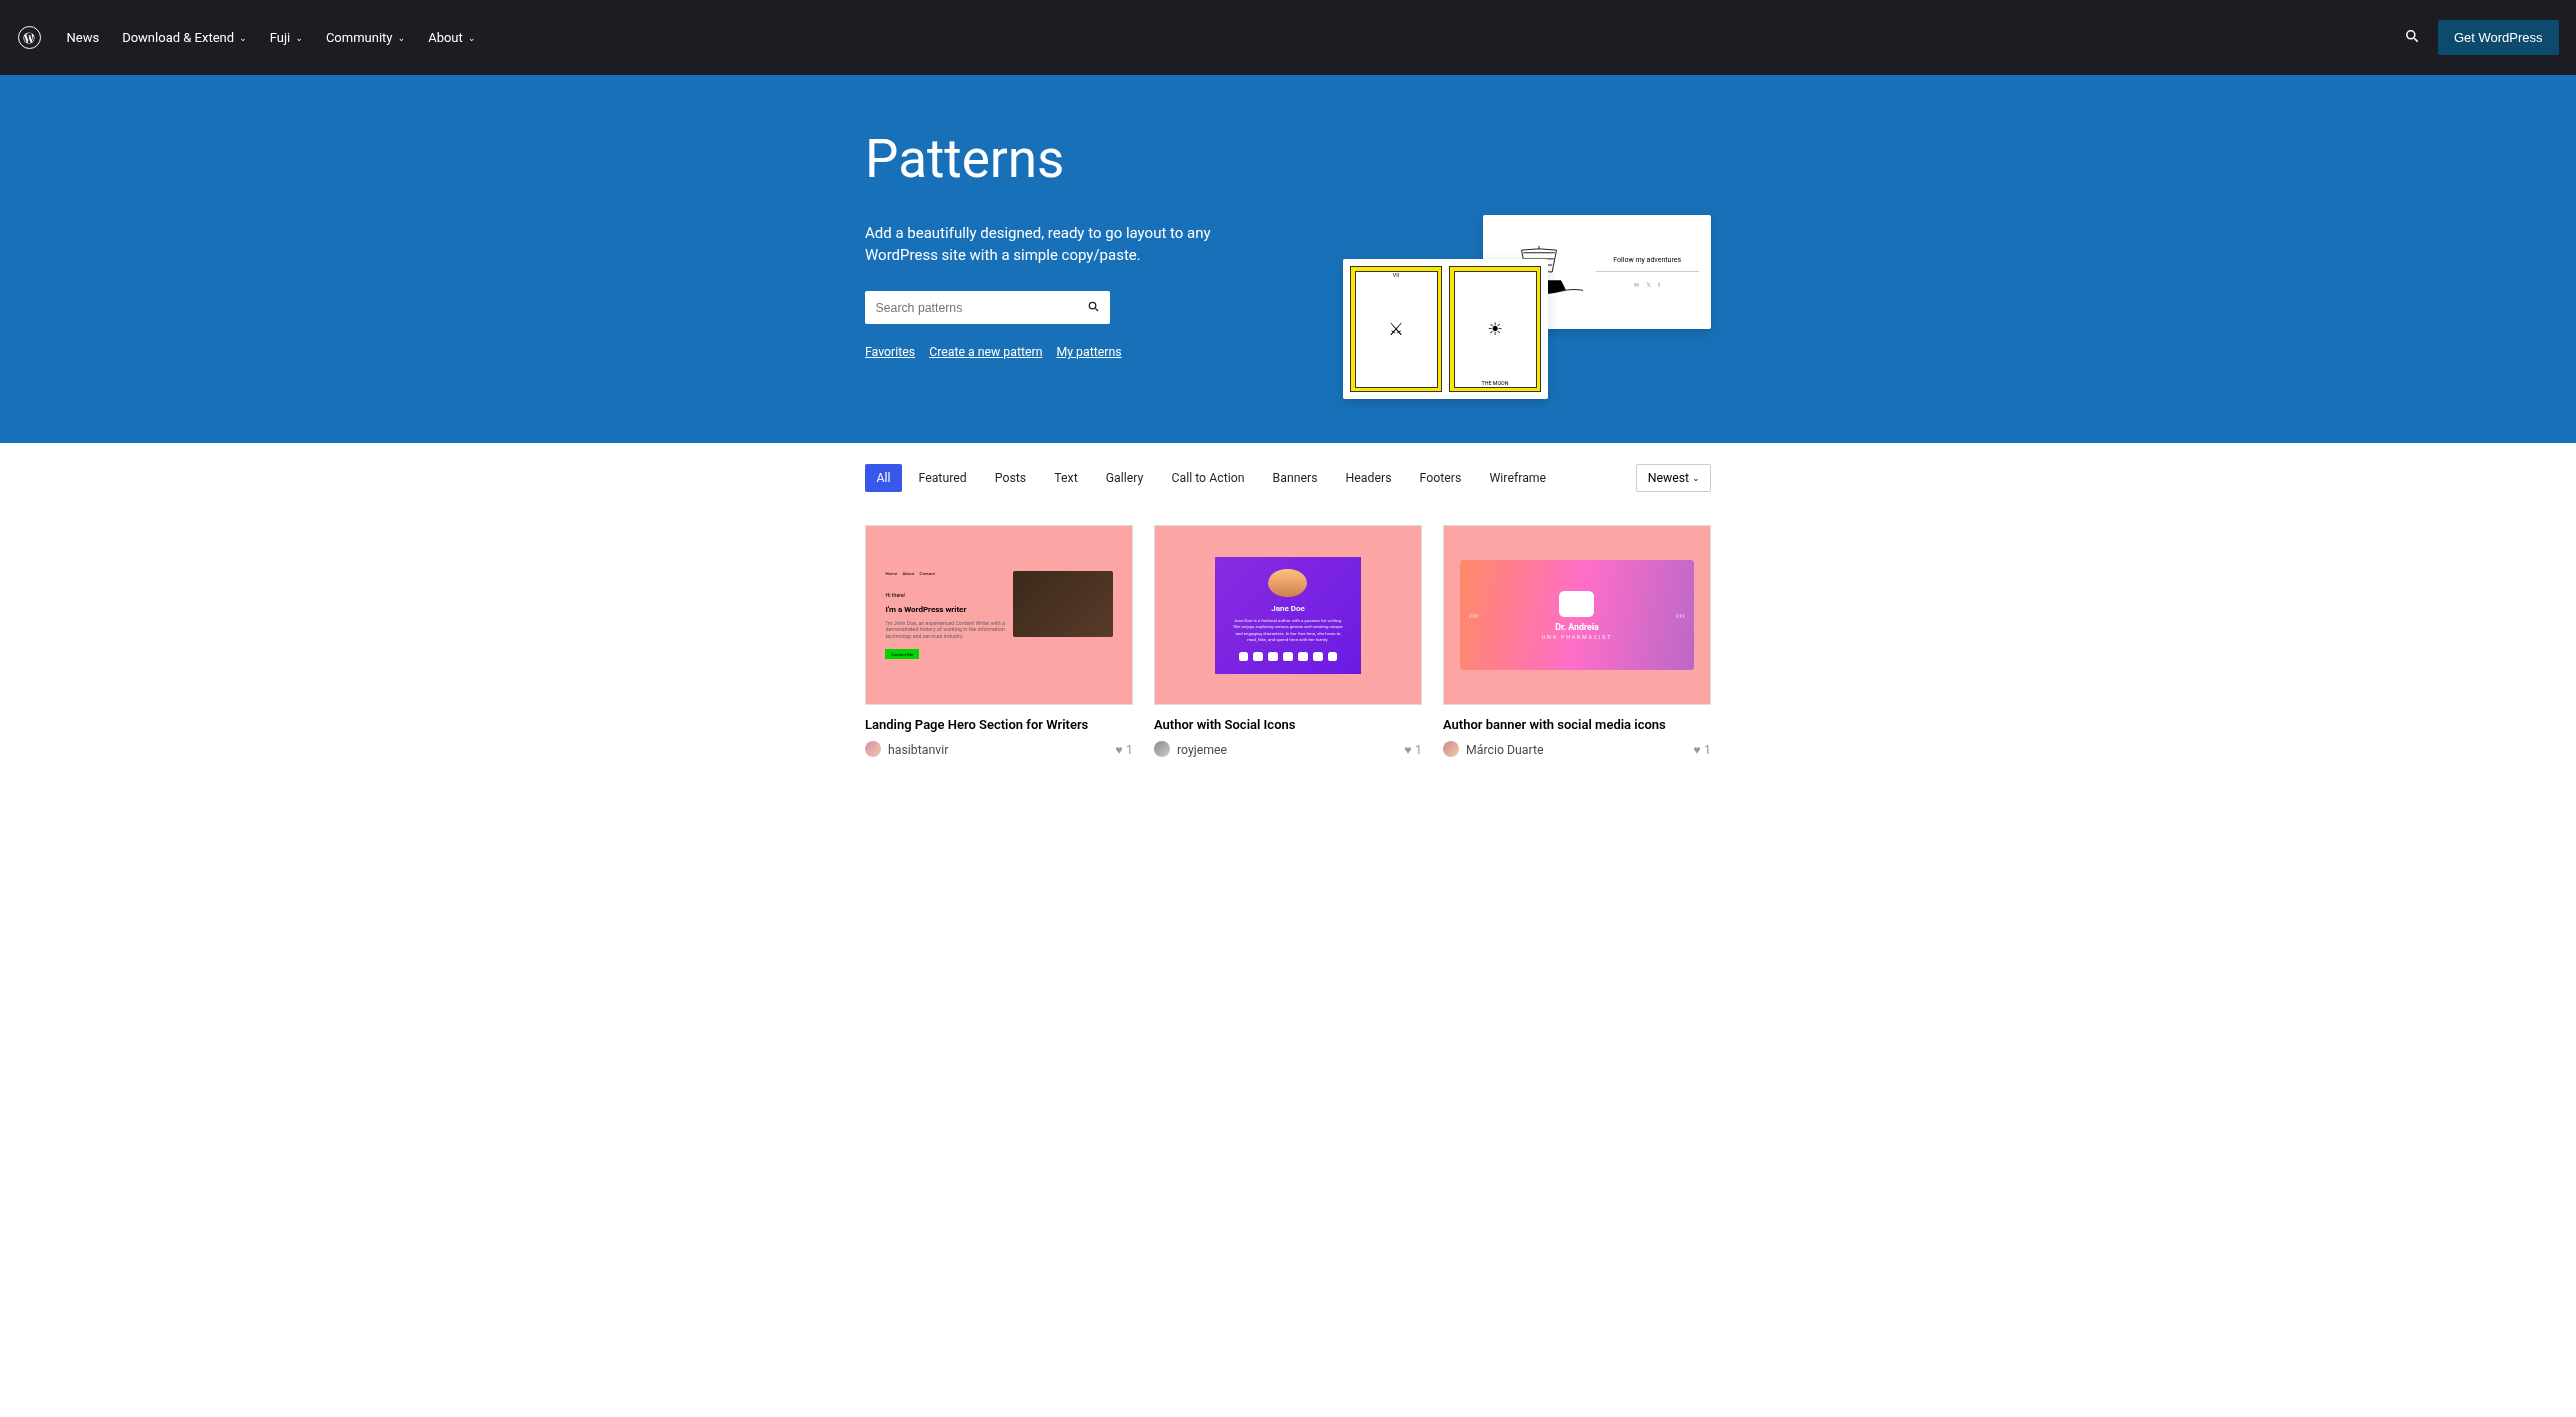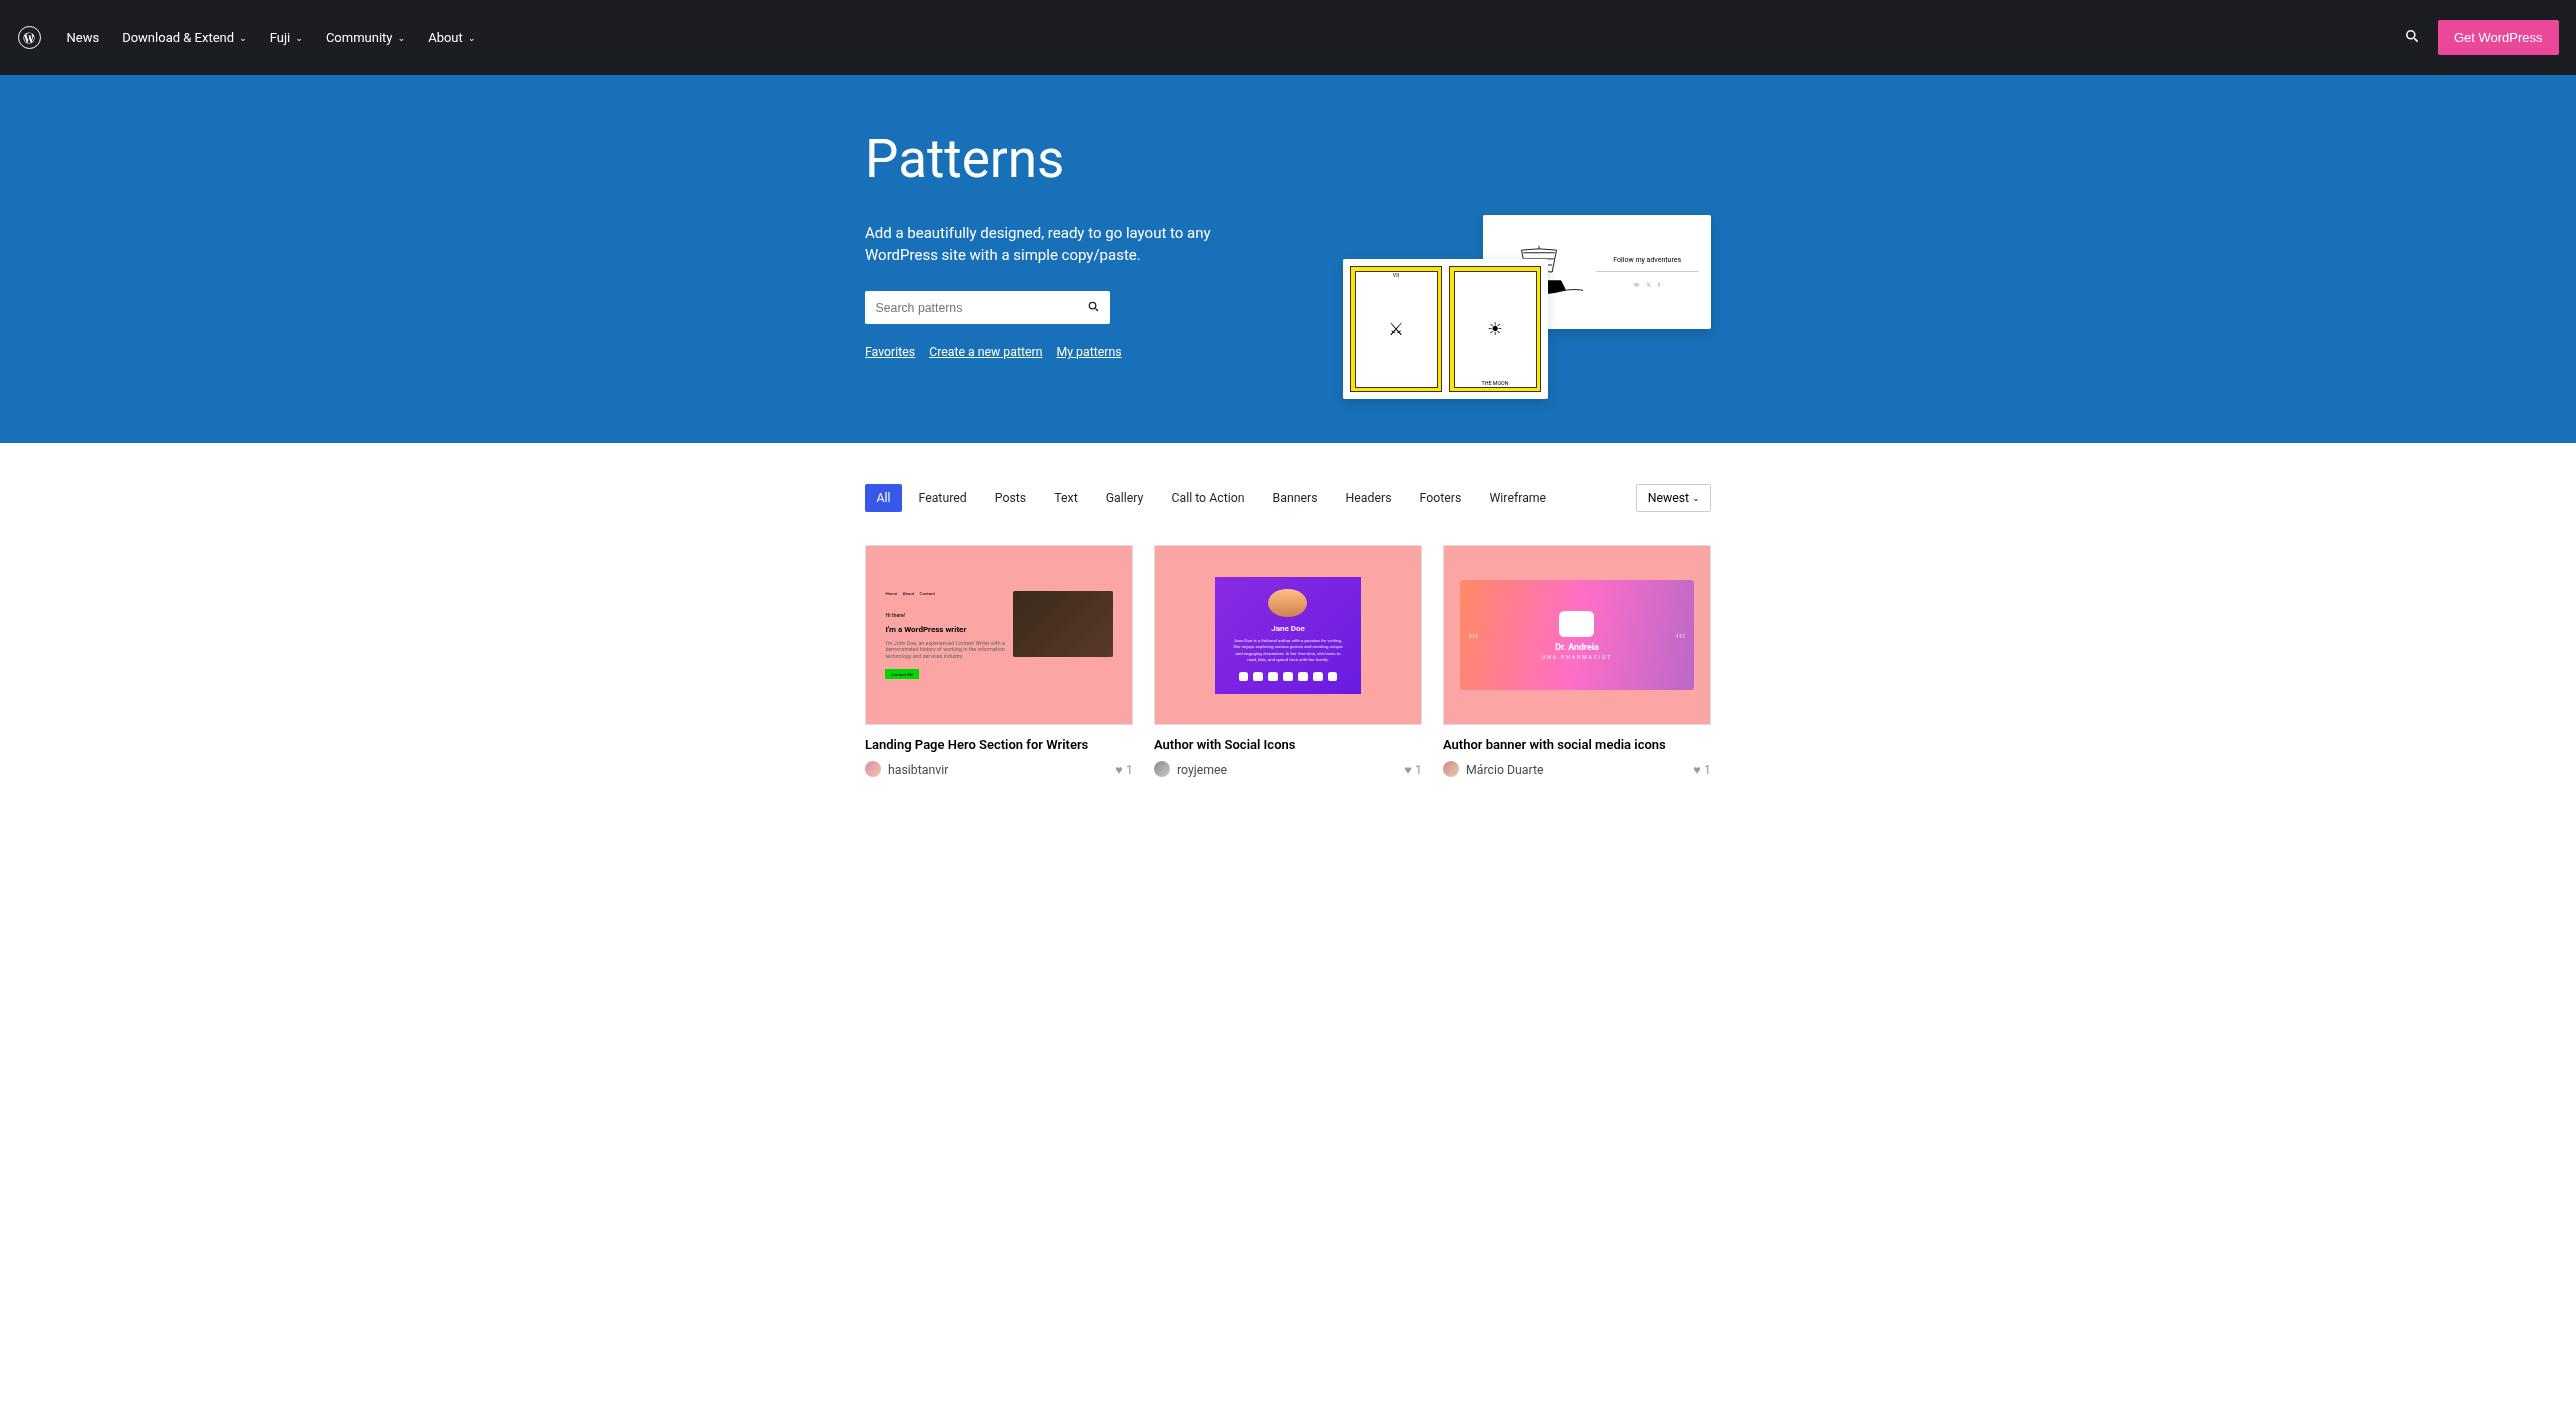--- a/index.html
+++ b/index.html
@@ -7,21 +7,21 @@
 
 
 .header { background: #1b1d23; height: 75px; display: flex; align-items: center; padding: 0 17.5px; }
 .logo { width: 23px; height: 23px; border: 1.8px solid #fff; border-radius: 50%; display: flex; align-items: center; justify-content: center; margin-right: 26px; }
 .logo svg { fill: #fff; }
 .nav { display: flex; gap: 23px; flex: 1; }
 .nav-item { color: #fff; font-size: 13px; display: flex; align-items: center; gap: 5.3px; cursor: pointer; }
 .chevron { font-size: 8.8px; }
 .header-right { display: flex; align-items: center; gap: 17.5px; }
 .search-btn { color: #fff; font-size: 16px; cursor: pointer; }
-.get-wp { background: #ec4899; color: #fff; padding: 9.6px 16px; border-radius: 1.8px; font-size: 13px; cursor: pointer; border: none; }
+.get-wp { background: #0c4a6e; color: #fff; padding: 9.6px 16px; border-radius: 1.8px; font-size: 13px; cursor: pointer; border: none; }
 
 
 .hero { background: #1871b8; padding: 44px 0 44px 0; display: flex; justify-content: center; }
 .hero-inner { width: 846px; display: flex; gap: 35px; align-items: flex-start; }
 .hero-left { flex: 1; padding-top: 8.8px; }
 .hero-title { color: #ffffff; font-size: 53px; font-weight: 400; margin-bottom: 32px; }
 .hero-desc { color: #fff; font-size: 15px; line-height: 1.5; margin-bottom: 24.5px; max-width: 403px; }
 .search-box { background: #fff; width: 245px; height: 33px; display: flex; align-items: center; padding: 0 10.5px; border-radius: 1.8px; margin-bottom: 21px; gap: 32px; }
 .search-input { flex: 1; border: none; outline: none; font-size: 12.3px; }
 .search-icon { color: #333; }
@@ -45,21 +45,21 @@
 .card-b-line { border-top: 0.9px solid #ccc; margin-bottom: 8.8px; }
 .card-b-icons { display: flex; justify-content: center; gap: 7px; font-size: 6.1px; color: #888; }
 
 .card-c { position: absolute; bottom: 0; left: 0; width: 205px; height: 140px; background: #fff; border-radius: 1.8px; box-shadow: 0 3.5px 10.5px rgba(0,0,0,0.15); padding: 7px; display: flex; gap: 7px; }
 .tarot { flex: 1; background: #ffe600; border: 0.9px solid #333; position: relative; }
 .tarot-inner { background: #fff; margin: 3.5px; height: calc(100% - 7px); border: 0.9px solid #333; display: flex; align-items: center; justify-content: center; font-size: 17.5px; }
 .tarot-label { position: absolute; bottom: 5.3px; left: 0; right: 0; text-align: center; font-size: 5.3px; }
 
 
 .content { max-width: 846px; margin: 0 auto; padding: 21px 0; }
-.filter-bar { display: flex; align-items: flex-end; margin-bottom: 33px; margin-top: 20px; }
+.filter-bar { display: flex; align-items: flex-end; margin-bottom: 33px; }
 .tabs { display: flex; gap: 5.3px; flex: 1; }
 .tab { padding: 7px 11.4px; font-size: 12.3px; cursor: pointer; border-radius: 1.8px; color: #1d2327; }
 .tab.active { background: #3858e9; color: #fff; }
 .sort { border: 0.9px solid #ccc; padding: 6.1px 10.5px; font-size: 12.3px; display: flex; align-items: center; gap: 3px; cursor: pointer; border-radius: 1.8px; }
 
 
 .grid { display: grid; grid-template-columns: repeat(3, 1fr); gap: 21px; }
 .pattern { }
 .pattern-preview { border: 0.9px solid #ddd; height: 180px; background: #fca5a5; display: flex; align-items: center; justify-content: center; overflow: hidden; cursor: pointer; }
 .pattern-title { font-size: 13px; font-weight: 600; margin-top: 12.3px; margin-bottom: 8.8px; }

